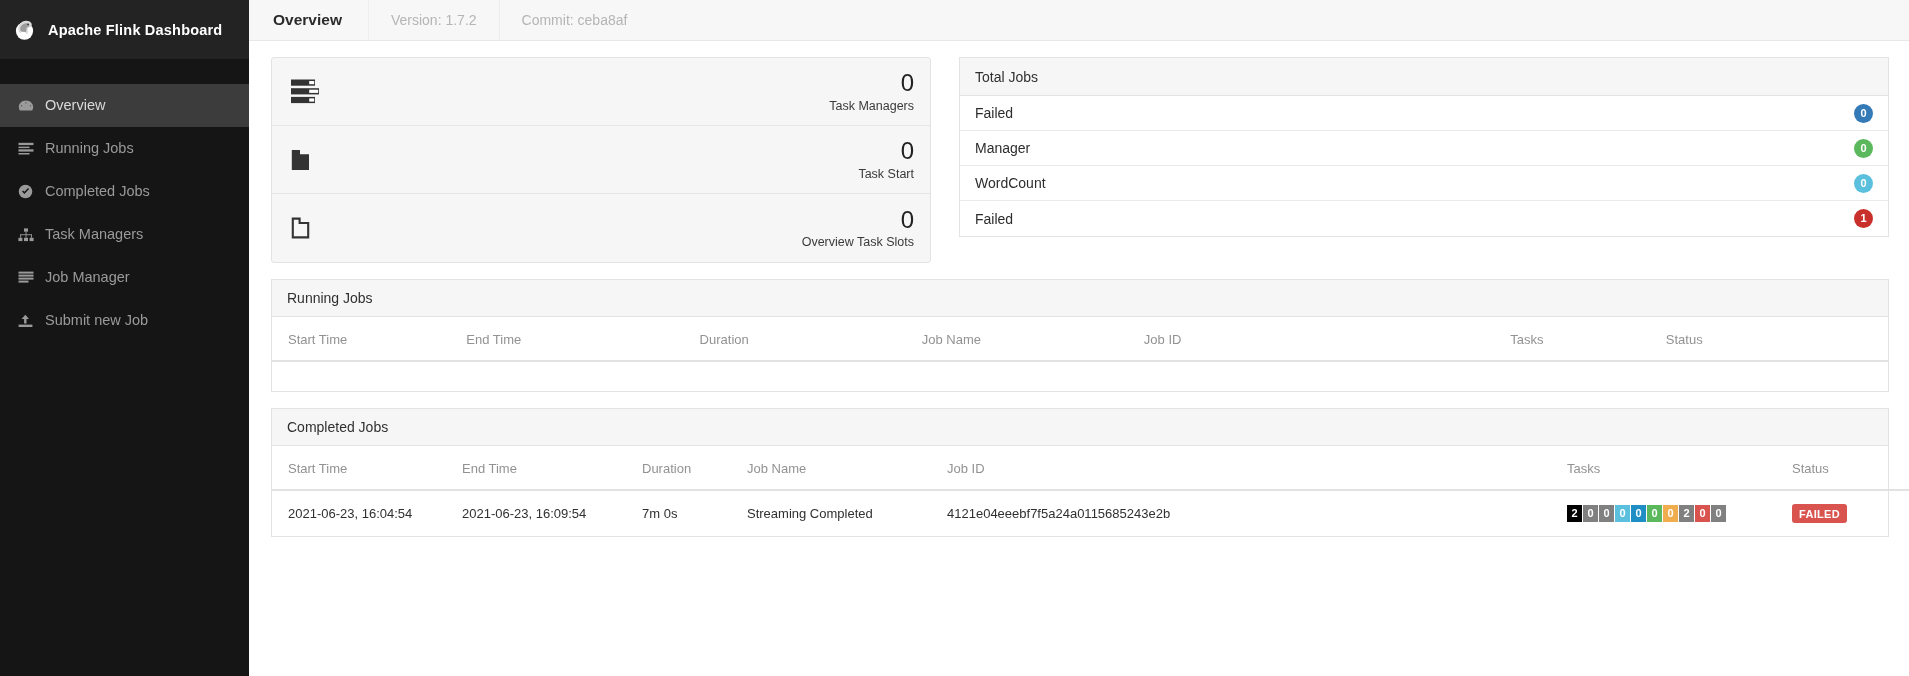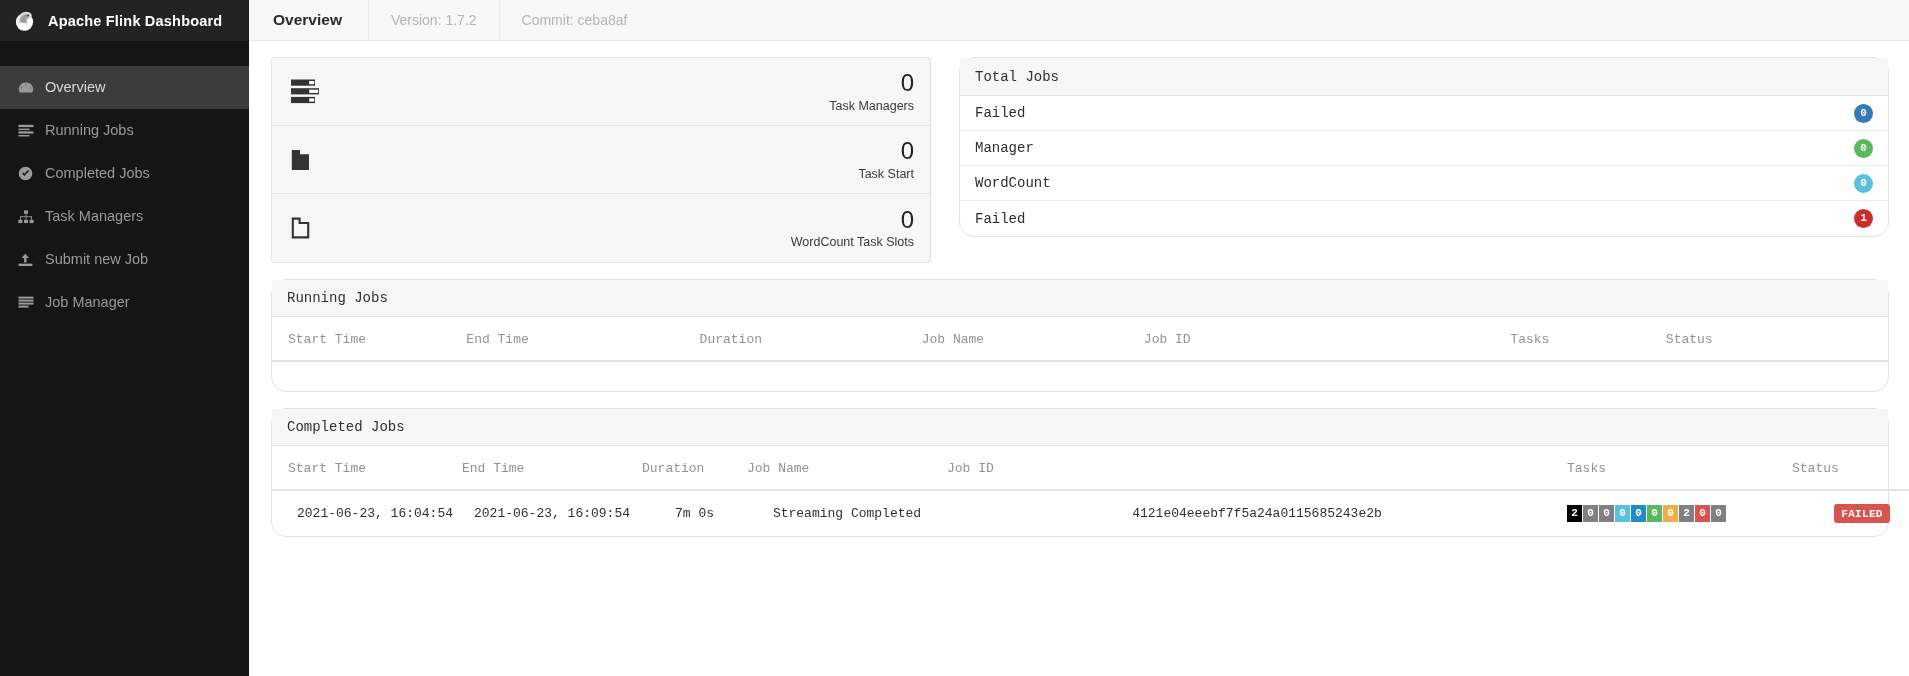--- a/index.html
+++ b/index.html
@@ -17,21 +17,21 @@
 
   
   .sidebar {
     width: 249px;
     min-width: 249px;
     background: #151515;
     height: 676px;
     position: relative;
   }
   .brand {
-    height: 41px;
+    height: 59px;
     background: #232323;
     display: flex;
     align-items: center;
     padding-left: 12px;
     gap: 10px;
   }
   .brand-logo {
     width: 26px; height: 26px;
     display: flex; align-items: center; justify-content: center;
     flex: 0 0 26px;
@@ -103,22 +103,21 @@
   .content { padding: 16px 20px 0 22px; }
 
   .row-top { display: flex; gap: 28px; align-items: flex-start; }
   .col-left { width: 660px; flex: 0 0 660px; }
   .col-right { flex: 1; }
 
   
   .panel {
     background: #ffffff;
     border: 1px solid #e3e3e3;
-    border-radius: 15px;
-    font-family: Liberation Mono, monospace;
+    border-radius: 0;
   }
 
   
   .stats-panel { background: #f6f6f6; border: 1px solid #e3e3e3; border-radius: 3px; }
   .stat-row {
     height: 68px;
     display: flex;
     align-items: center;
     padding: 0 16px 0 19px;
     border-bottom: 1px solid #e6e6e6;
@@ -207,21 +206,21 @@
   }
   table.jobs thead th:first-child { padding-left: 16px; }
   table.jobs tbody td {
     padding: 13px 0 13px 0;
     color: #303030;
     font-size: 13px;
     vertical-align: middle;
     border-bottom: 1px solid #eeeeee;
   }
   table.jobs tbody td:first-child { padding-left: 16px; }
-  table.jobs tbody tr:last-child td { border-bottom: none; text-align: center; }
+  table.jobs tbody tr:last-child td { border-bottom: none; }
   .empty-body { height: 30px; }
 
   
   .task-strip { display: flex; gap: 1px; }
   .task-cell {
     min-width: 15px;
     height: 17px;
     color: #ffffff;
     font-size: 11px;
     font-weight: bold;
@@ -307,38 +306,38 @@
             <rect x="2.2" y="6.3" width="0.9" height="3.5" fill="#9a9a9a"></rect>
             <rect x="7.6" y="6.3" width="0.9" height="3.5" fill="#9a9a9a"></rect>
             <rect x="13.0" y="6.3" width="0.9" height="3.5" fill="#9a9a9a"></rect>
           </svg>
         </span>
         <span class="nav-label">Task Managers</span>
       </div>
 
       <div class="nav-item">
         <span class="nav-icon">
-          <svg width="15" height="14" viewBox="0 0 15 14">
-            <path d="M7.3 0.7 L3.6 5.0 L6.1 5.0 L6.1 9.4 L8.5 9.4 L8.5 5.0 L11.0 5.0 Z" fill="#9a9a9a"></path>
-            <rect x="0.6" y="10.6" width="13.8" height="2.4" fill="#9a9a9a"></rect>
-          </svg>
-        </span>
-        <span class="nav-label">Submit new Job</span>
-      </div>
-
-      <div class="nav-item">
-        <span class="nav-icon">
           <svg width="16" height="13" viewBox="0 0 16 13">
             <rect x="0.5" y="0.6" width="15" height="2.0" fill="#9a9a9a"></rect>
             <rect x="0.5" y="3.6" width="15" height="2.0" fill="#9a9a9a"></rect>
             <rect x="0.5" y="6.6" width="15" height="2.0" fill="#9a9a9a"></rect>
             <rect x="0.5" y="9.6" width="10" height="2.0" fill="#9a9a9a"></rect>
           </svg>
         </span>
         <span class="nav-label">Job Manager</span>
+      </div>
+
+      <div class="nav-item">
+        <span class="nav-icon">
+          <svg width="15" height="14" viewBox="0 0 15 14">
+            <path d="M7.3 0.7 L3.6 5.0 L6.1 5.0 L6.1 9.4 L8.5 9.4 L8.5 5.0 L11.0 5.0 Z" fill="#9a9a9a"></path>
+            <rect x="0.6" y="10.6" width="13.8" height="2.4" fill="#9a9a9a"></rect>
+          </svg>
+        </span>
+        <span class="nav-label">Submit new Job</span>
       </div>
 
     </nav>
   </aside>
 
   <section class="main">
 
     <div class="topbar">
       <div class="topbar-tab primary">
         <span>Overview</span>
@@ -388,21 +387,21 @@
             </div>
 
             <div class="stat-row">
               <span class="stat-icon">
                 <svg width="30" height="26" viewBox="0 0 30 26">
                   <path d="M1.8 3.6 L1.8 22.4 L17.2 22.4 L17.2 8.0 L8.6 8.0 L8.6 3.6 Z" fill="none" stroke="#333333" stroke-width="2.1" stroke-linejoin="miter"></path>
                 </svg>
               </span>
               <span class="stat-right">
                 <span class="stat-value">0</span>
-                <span class="stat-label">WordCount Task Slots</span>
+                <span class="stat-label">Overview Task Slots</span>
               </span>
             </div>
 
           </div>
         </div>
 
         <div class="col-right">
           <div class="panel">
             <div class="tj-head">Total Jobs</div>
 

